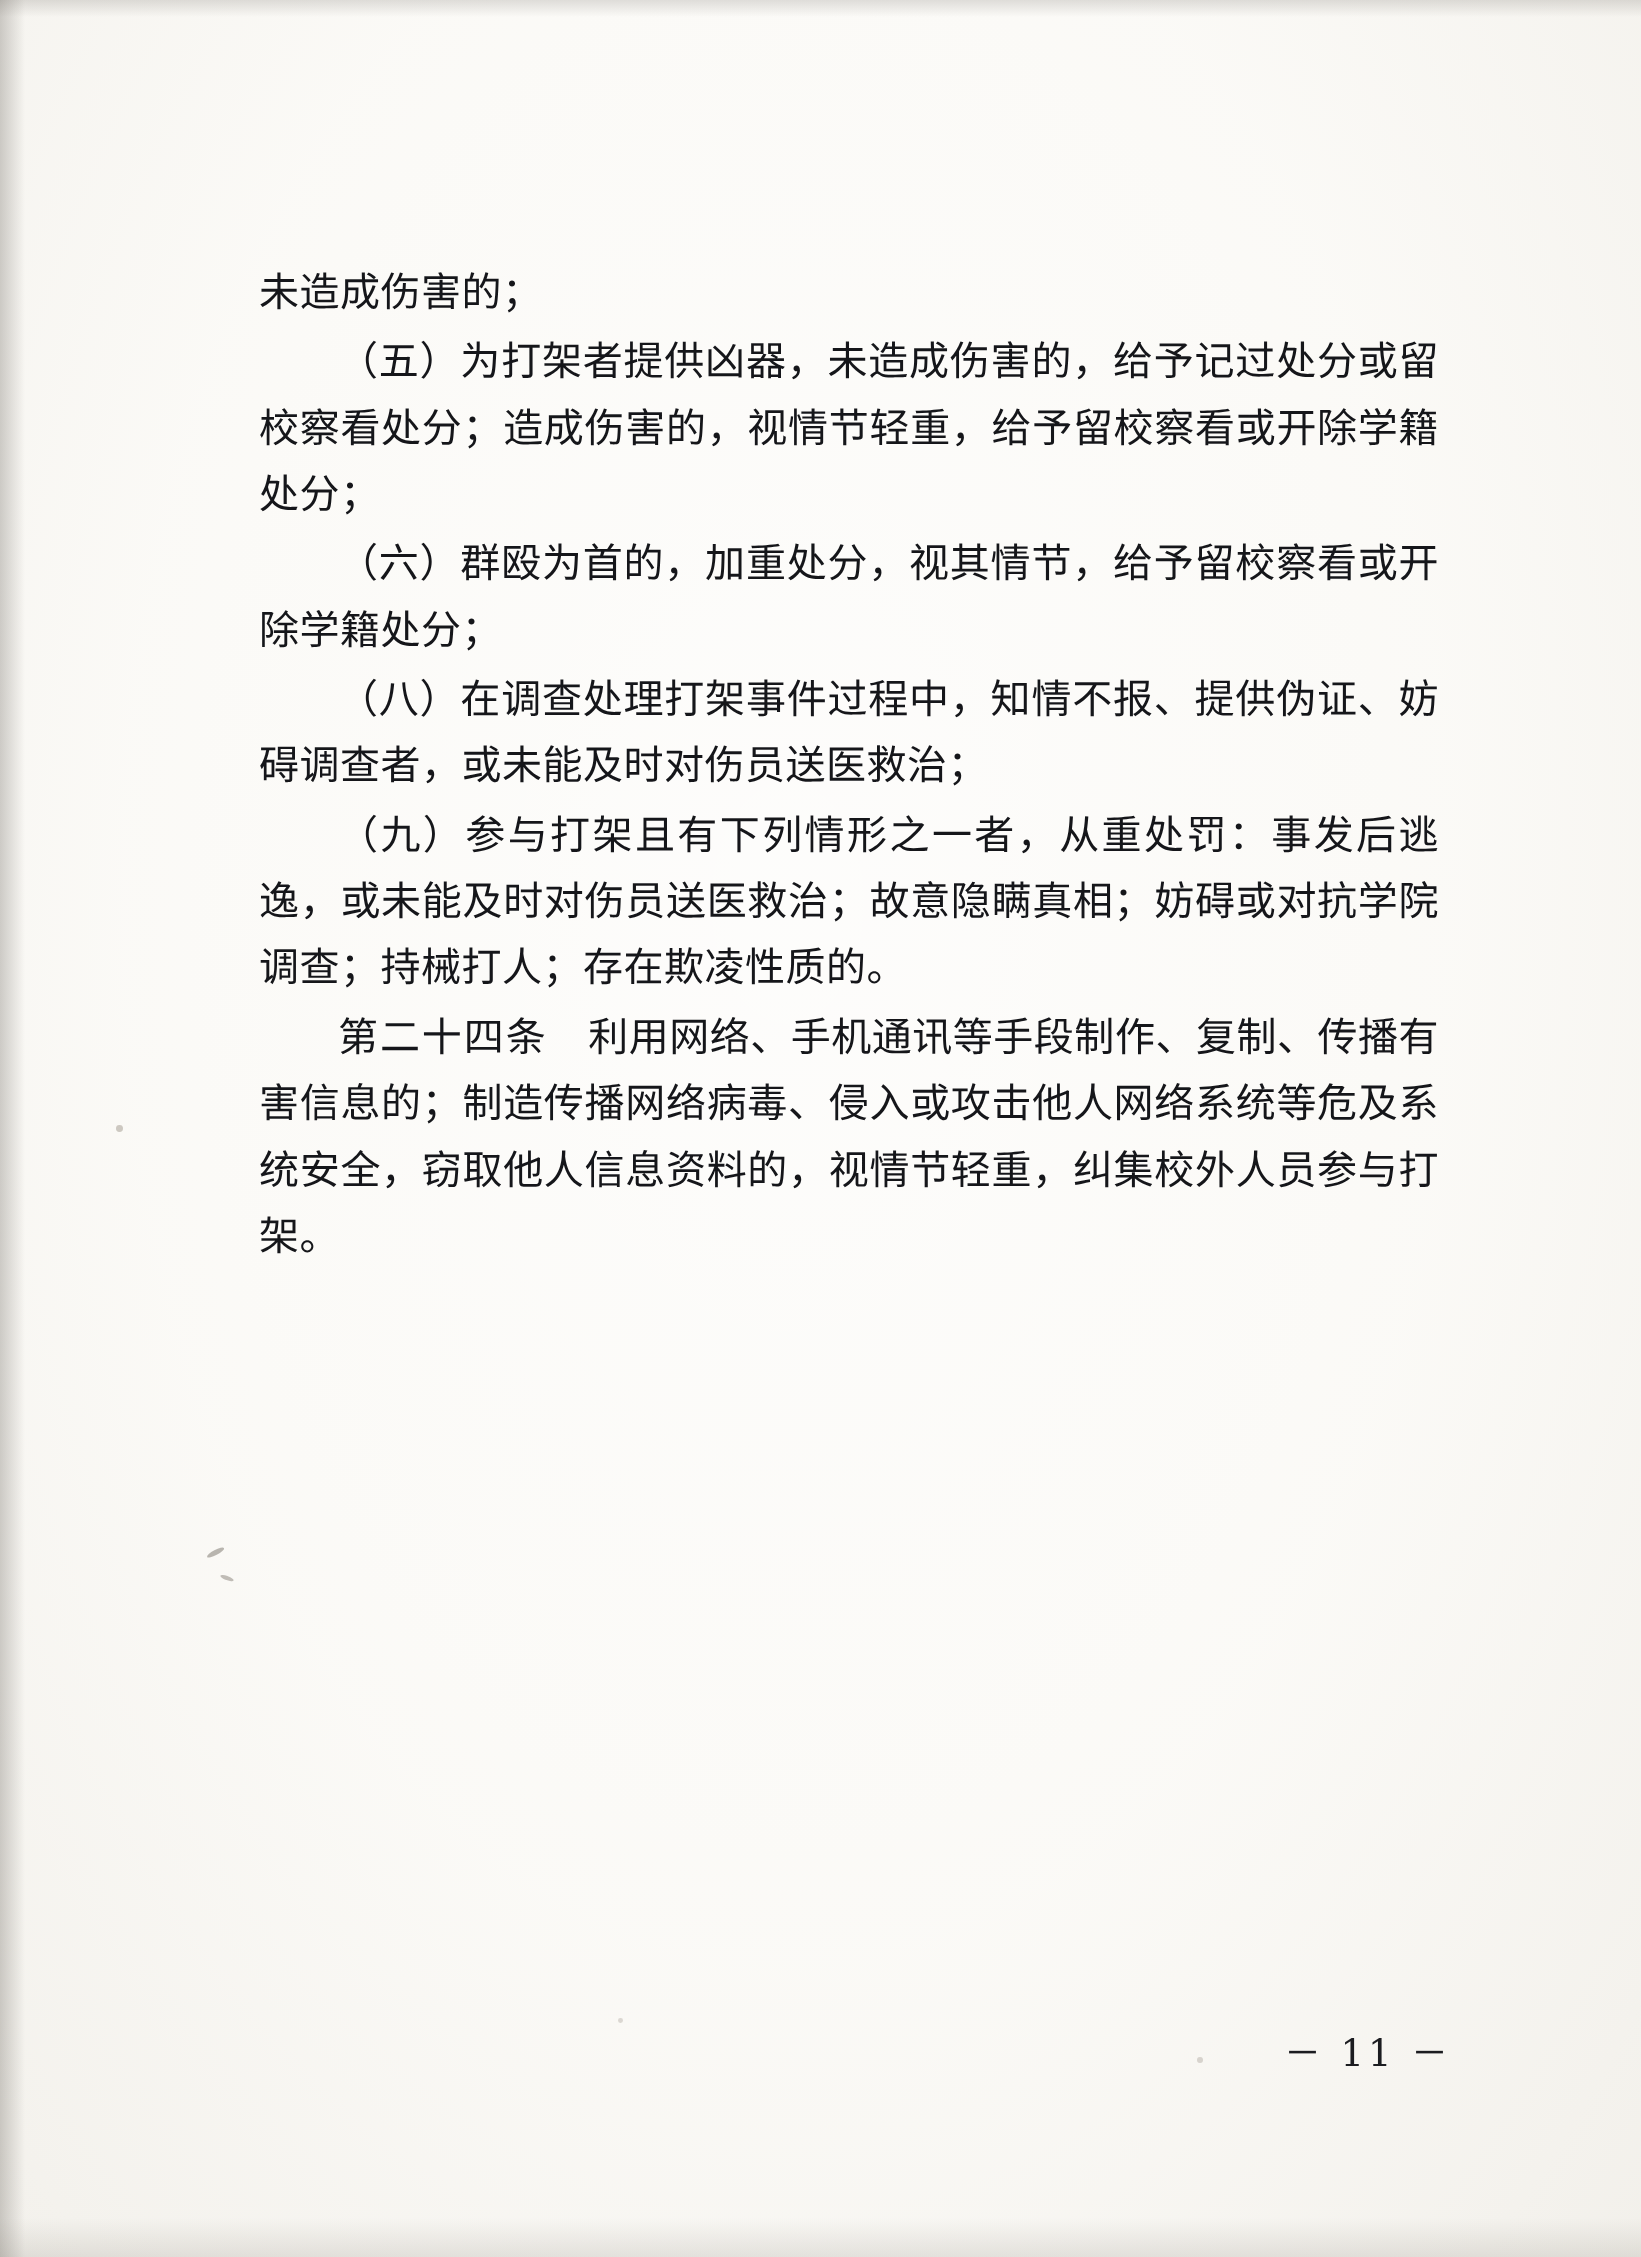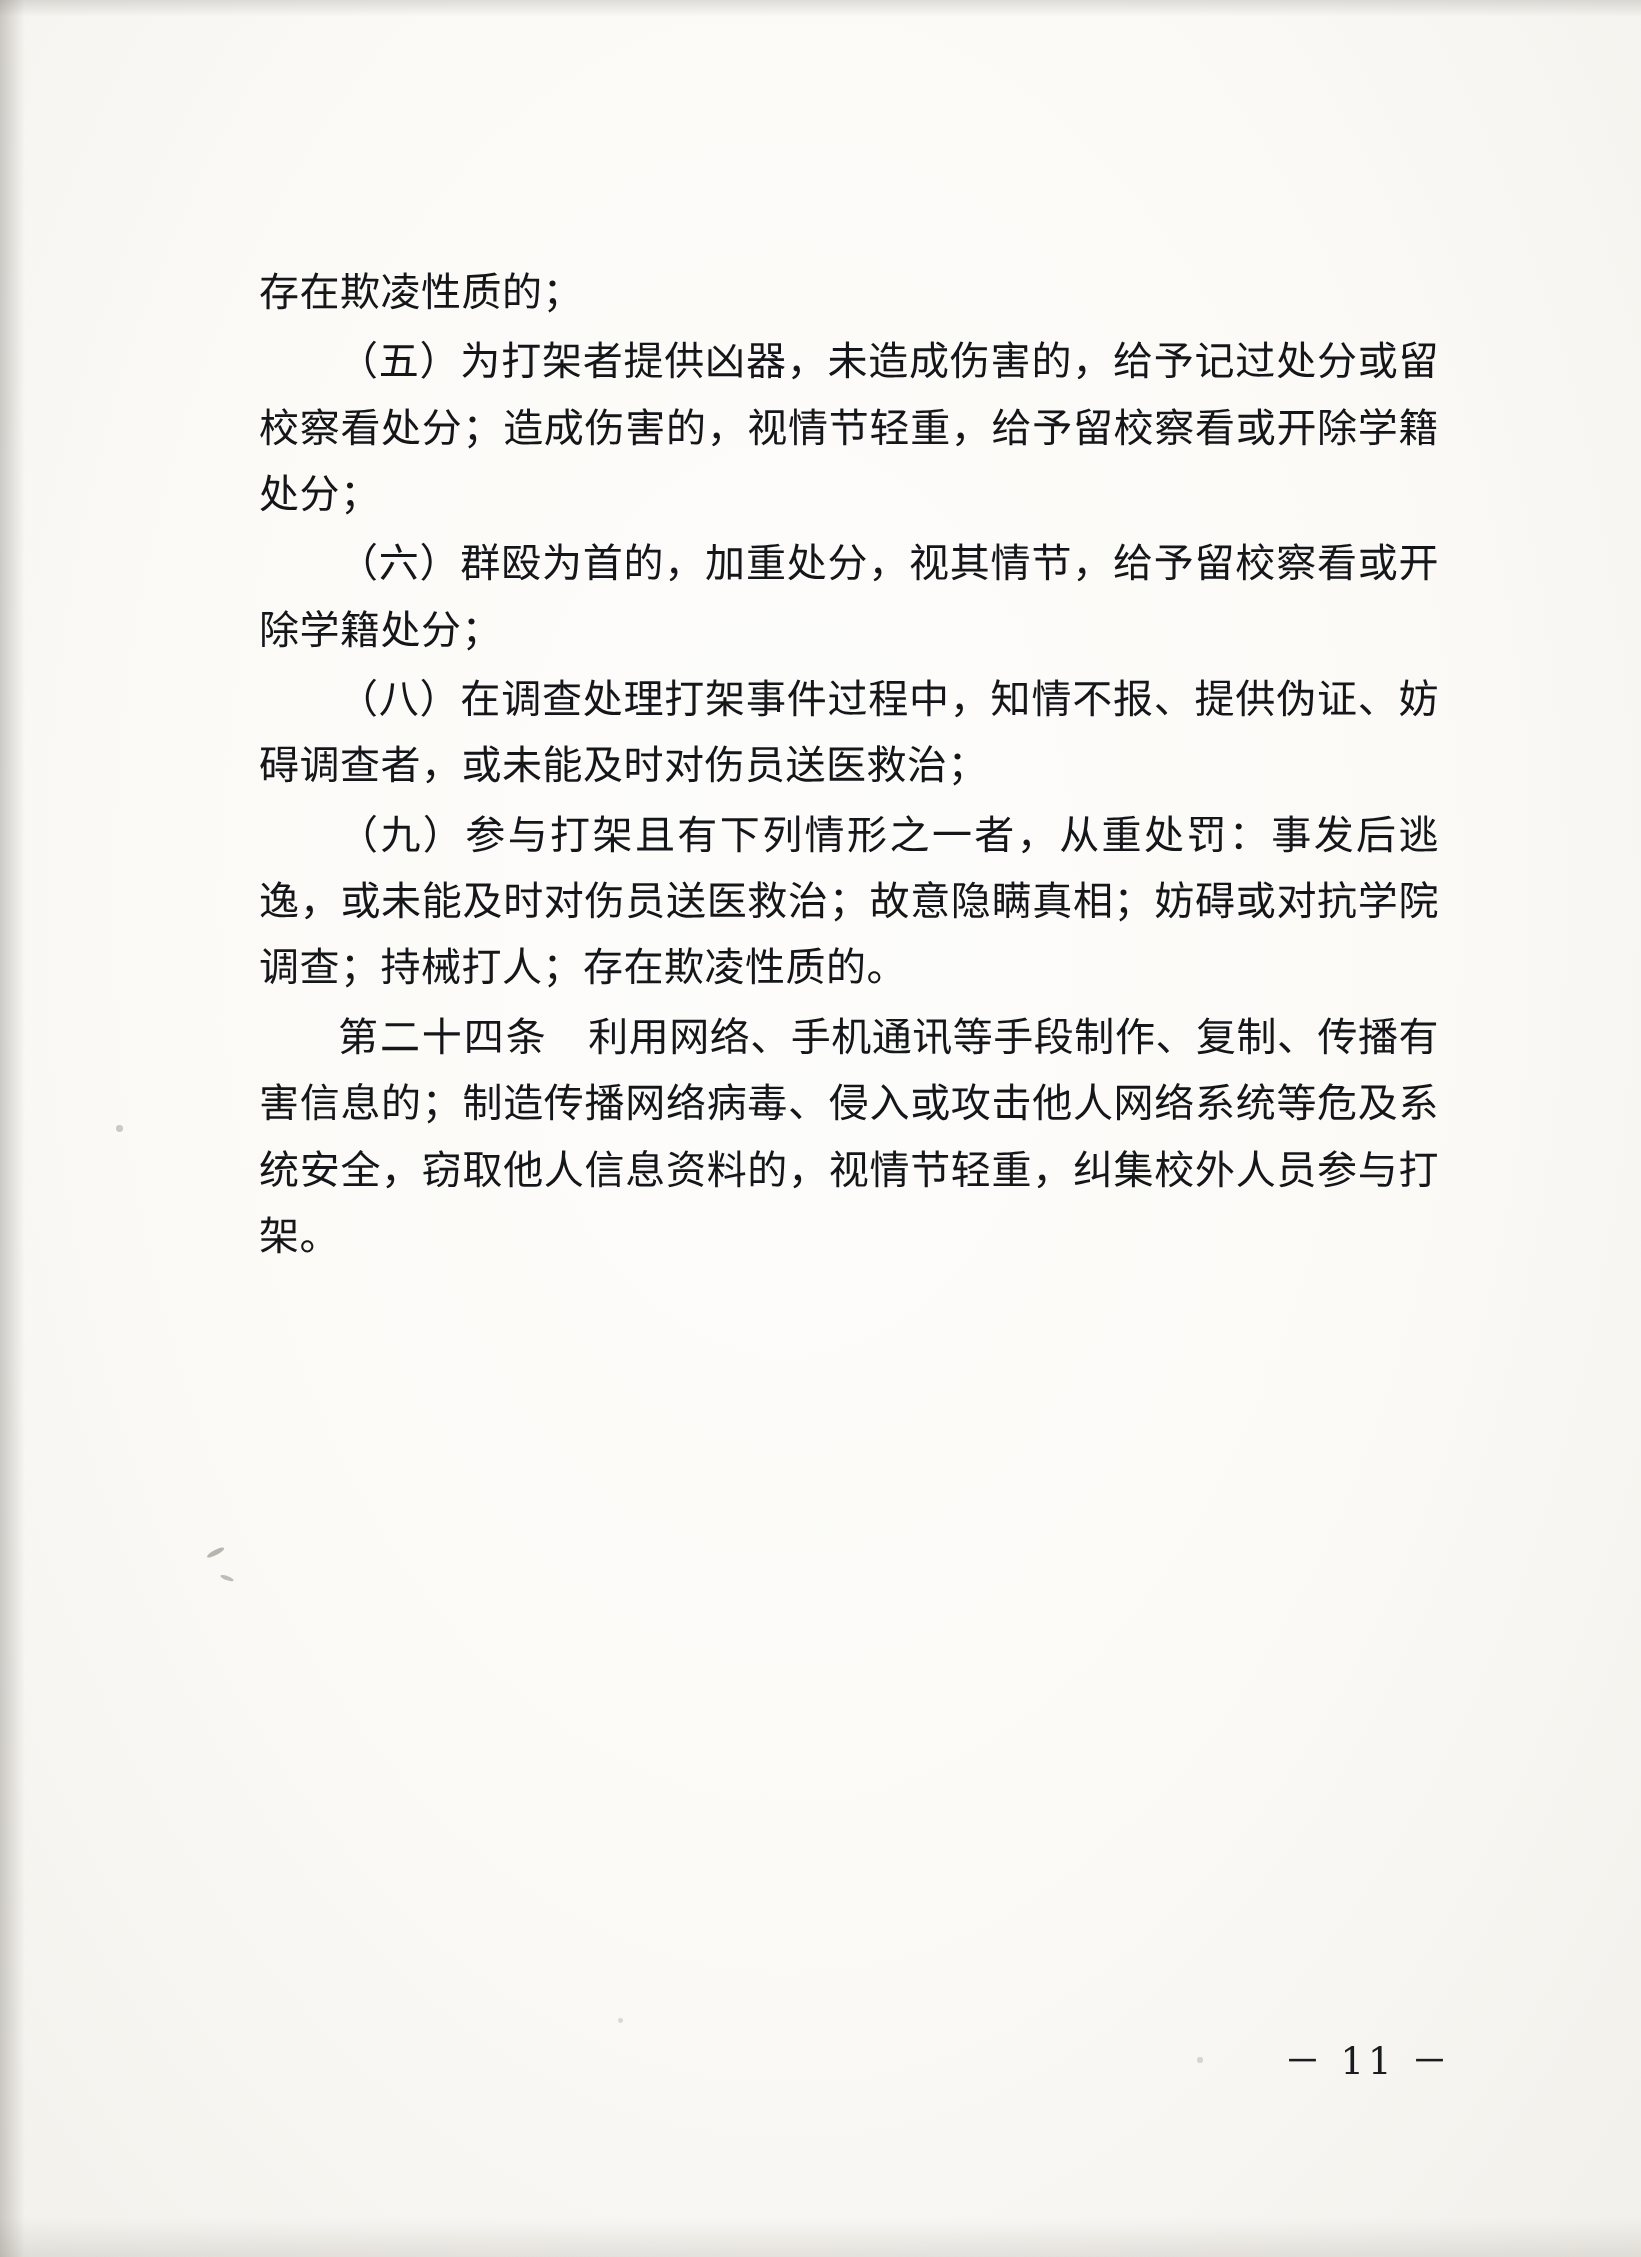--- a/index.html
+++ b/index.html
@@ -67,21 +67,21 @@
   p.indent {
     text-indent: 79px;
   }
   .strong-head {
     font-weight: 400;
     letter-spacing: 1.9px;
   }
   .page-number {
     position: absolute;
     right: 189px;
-    bottom: 172px;
+    bottom: 180px;
     font-family: "DejaVu Serif", "Liberation Serif", serif;
     font-size: 37px;
     color: #1b1c20;
     letter-spacing: 3.9px;
   }
   
   .speck {
     position: absolute;
     background: rgba(120,110,95,0.35);
     border-radius: 50%;
@@ -102,21 +102,21 @@
   <div class="edge-shadow-top"></div>
   <div class="edge-shadow-bottom"></div>
 
   <div class="speck mark-a"></div>
   <div class="speck mark-b"></div>
   <div class="speck mark-c"></div>
   <div class="speck mark-d"></div>
   <div class="speck mark-e"></div>
 
   <div class="content body-text">
-    <p class="para">存在欺凌性质的；</p>
+    <p class="para">未造成伤害的；</p>
     <p class="para indent">（五）为打架者提供凶器，未造成伤害的，给予记过处分或留校察看处分；造成伤害的，视情节轻重，给予留校察看或开除学籍处分；</p>
     <p class="para indent">（六）群殴为首的，加重处分，视其情节，给予留校察看或开除学籍处分；</p>
     <p class="para indent">（八）在调查处理打架事件过程中，知情不报、提供伪证、妨碍调查者，或未能及时对伤员送医救治；</p>
     <p class="para indent">（九）参与打架且有下列情形之一者，从重处罚：事发后逃逸，或未能及时对伤员送医救治；故意隐瞒真相；妨碍或对抗学院调查；持械打人；存在欺凌性质的。</p>
     <p class="para indent"><span class="strong-head">第二十四条</span>　<span>利用网络、手机通讯等手段制作、复制、传播有害信息的；制造传播网络病毒、侵入或攻击他人网络系统等危及系统安全，窃取他人信息资料的，视情节轻重，纠集校外人员参与打架。</span></p>
   </div>
 
   <div class="page-number">－ 11 －</div>
 </div>
 

